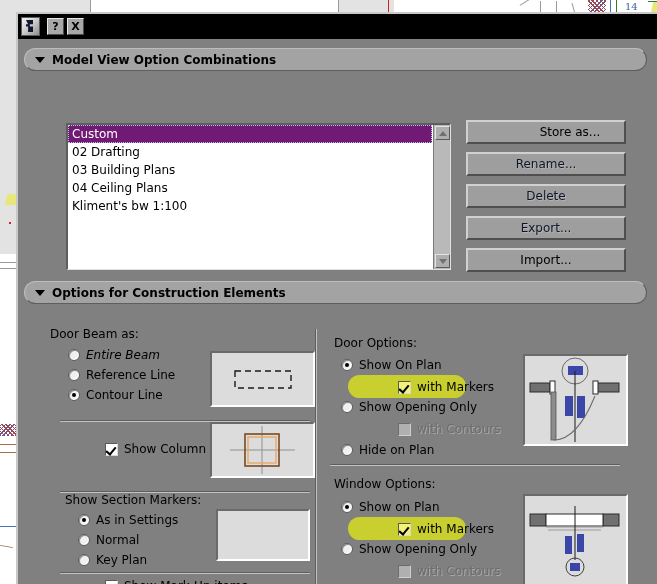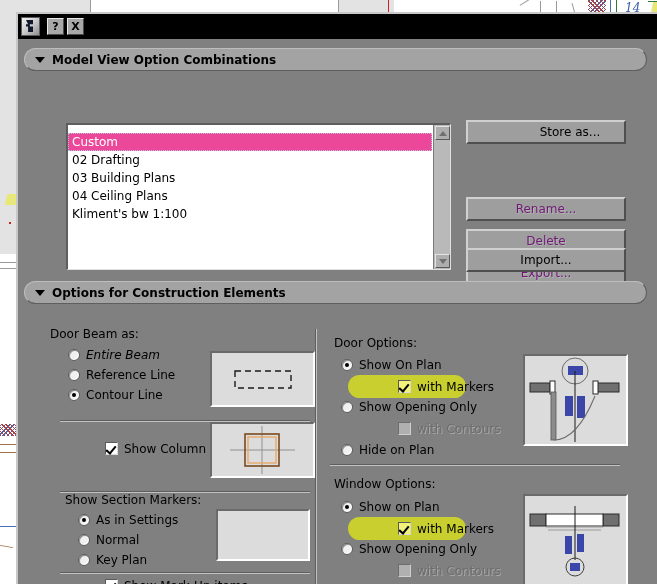--- a/index.html
+++ b/index.html
@@ -27,22 +27,21 @@
   .cad-hatch {
     position: absolute;
     background-image:
       repeating-linear-gradient(45deg, #b04040 0 1px, transparent 1px 3px),
       repeating-linear-gradient(-45deg, #5060a0 0 1px, transparent 1px 3px);
   }
   .cad-num {
     position: absolute;
     color: #3a5fa8;
     font-family: "DejaVu Serif", "Liberation Serif", serif;
-    font-style: italic;
-    font-size: 12px;
+    font-size: 10px;
   }
 
   
   #dialog {
     position: absolute;
     left: 16px; top: 12px;
     width: 641px; height: 575px;
     background: #808080;
     border-left: 2px solid #c8c8c8;
     border-top: 2px solid #c8c8c8;
@@ -147,25 +146,24 @@
   #list-items { position: absolute; left:0; top:0; right: 18px; }
   .list-item {
     height: 18px; line-height: 18px;
     font-size: 12px;
     color: #000;
     padding-left: 4px;
     white-space: nowrap;
     cursor: default;
   }
   .list-item.selected {
-    background: #ec4899;
+    background: #701a75;
     color: #ffffff;
     outline: 1px dotted #b8c4e0;
     outline-offset: -1px;
-    margin-top: 8px;
   }
   
   #lb-scroll {
     position: absolute;
     right: 0; top: 0;
     width: 17px; height: 100%;
     background: #b9b9b9;
     border-left: 1px solid #7a7a7a;
     box-sizing: border-box;
   }
@@ -198,21 +196,21 @@
     border-top: 2px solid #d0d0d0;
     border-left: 2px solid #d0d0d0;
     border-bottom: 2px solid #4f4f4f;
     border-right: 2px solid #4f4f4f;
     box-sizing: border-box;
     font-size: 12px;
     color: #000000;
     display: flex; align-items: center; justify-content: center;
     cursor: default;
   }
-  .btn.disabled { color: #701a75; text-shadow: 1px 1px 0 #b4b4b4; margin-top: 45px; }
+  .btn.disabled { color: #0f172a; text-shadow: 1px 1px 0 #b4b4b4; }
 
   
   .group-label {
     position: absolute;
     font-size: 12px; color: #000;
     white-space: nowrap;
   }
 
   
   .radio-row {
@@ -238,21 +236,21 @@
     left: 3px; top: 3px;
     width: 4px; height: 4px;
     border-radius: 50%;
     background: #000000;
   }
   .radio-label { font-size: 12px; color: #000; }
 
   
   .check-row {
     position: absolute;
-    display: flex; align-items: flex-start;
+    display: flex; align-items: flex-end;
     white-space: nowrap;
     cursor: default;
     padding-left: 39px;
   }
   .cbox {
     width: 13px; height: 13px;
     background: #ffffff;
     border-top: 1px solid #5a5a5a;
     border-left: 1px solid #5a5a5a;
     border-bottom: 1px solid #d8d8d8;

